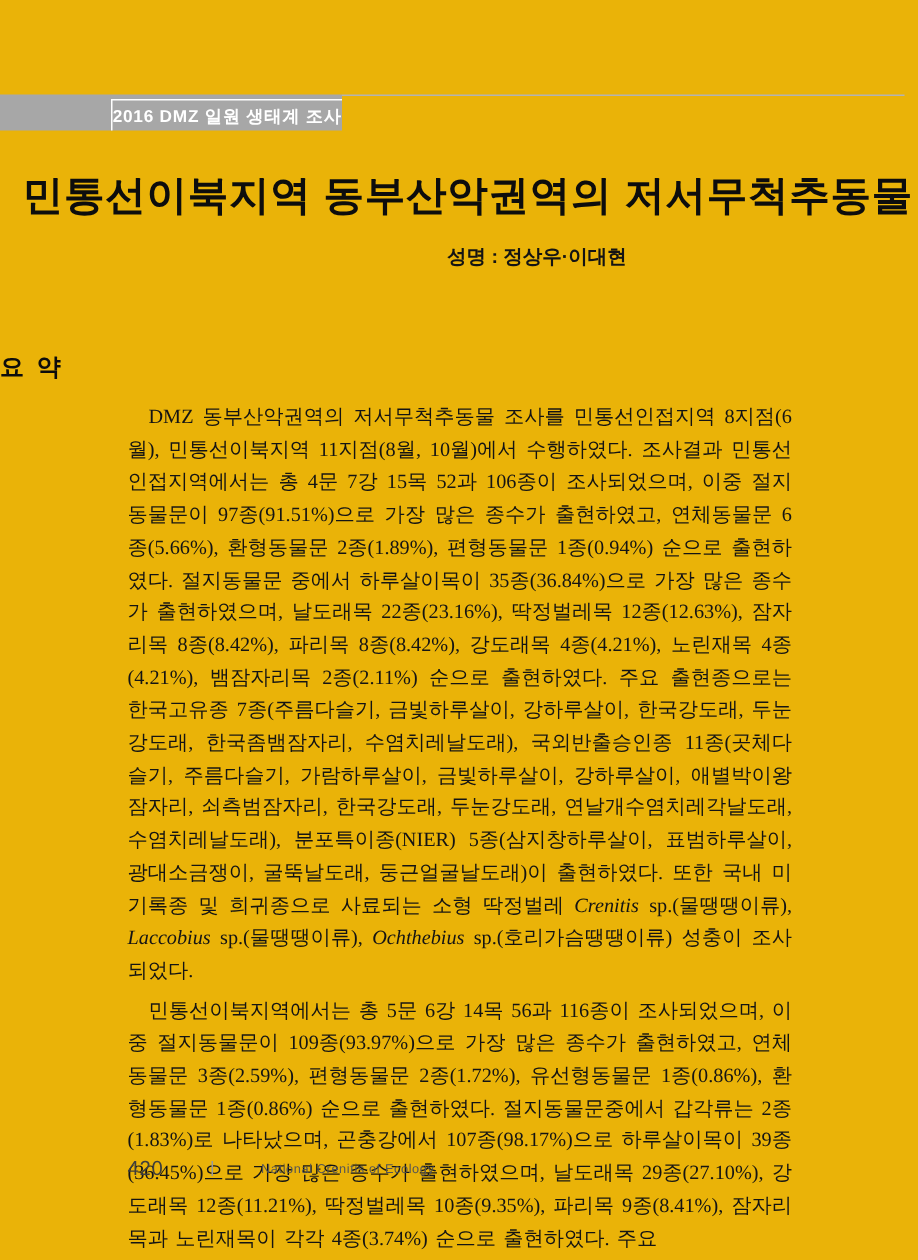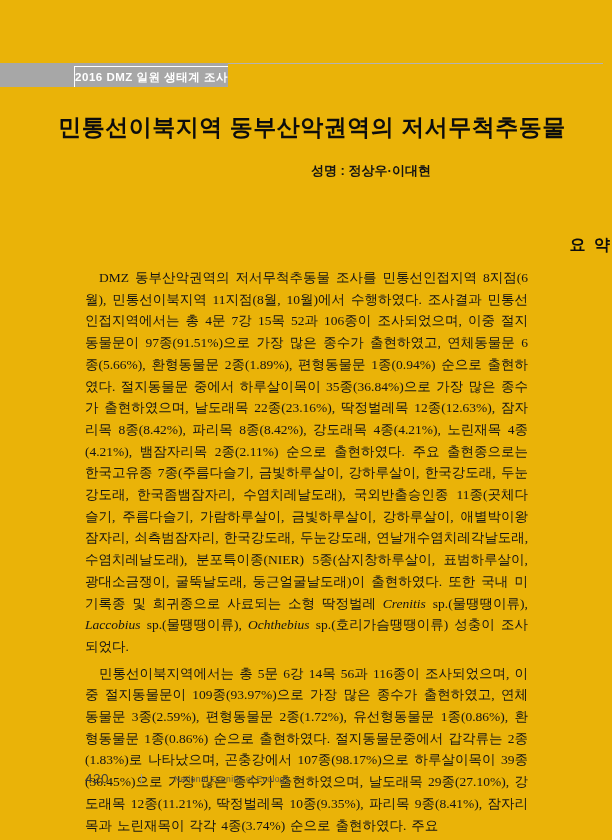--- a/index.html
+++ b/index.html
@@ -45,35 +45,35 @@
     display:flex;align-items:center;
     font-family:"Liberation Sans","DejaVu Sans",sans-serif;
     font-weight:bold;font-size:11.5px;color:#222222;
     white-space:nowrap;
   }
   
   .doc-title{
     position:absolute;left:0;right:0;top:112px;
     text-align:center;
     font-family:"Liberation Sans","DejaVu Sans",sans-serif;
-    font-weight:bold;font-size:23px;color:#0d0d0d;
+    font-weight:bold;font-size:27px;color:#0d0d0d;
     letter-spacing:0.5px;
     white-space:nowrap;
     padding-left:12px;
   }
   .author-block{
     position:absolute;left:298px;top:160px;
     font-family:"Liberation Sans","DejaVu Sans",sans-serif;
     font-weight:600;font-size:13px;color:#141414;
-    line-height:21px;white-space:nowrap;margin-left:13px;
+    line-height:21px;white-space:nowrap;
   }
   
   .abstract-heading{
     position:absolute;left:0;right:0;top:235px;
-    text-align:right;
+    text-align:left;
     font-family:"Liberation Sans","DejaVu Sans",sans-serif;
     font-weight:bold;font-size:16px;color:#0d0d0d;
     letter-spacing:2px;
   }
   .abstract-body{
     position:absolute;left:85px;top:267px;width:443px;
     font-size:13.5px;line-height:21.7px;
     text-align:justify;
     color:#141414;
     word-spacing:1.5px;

